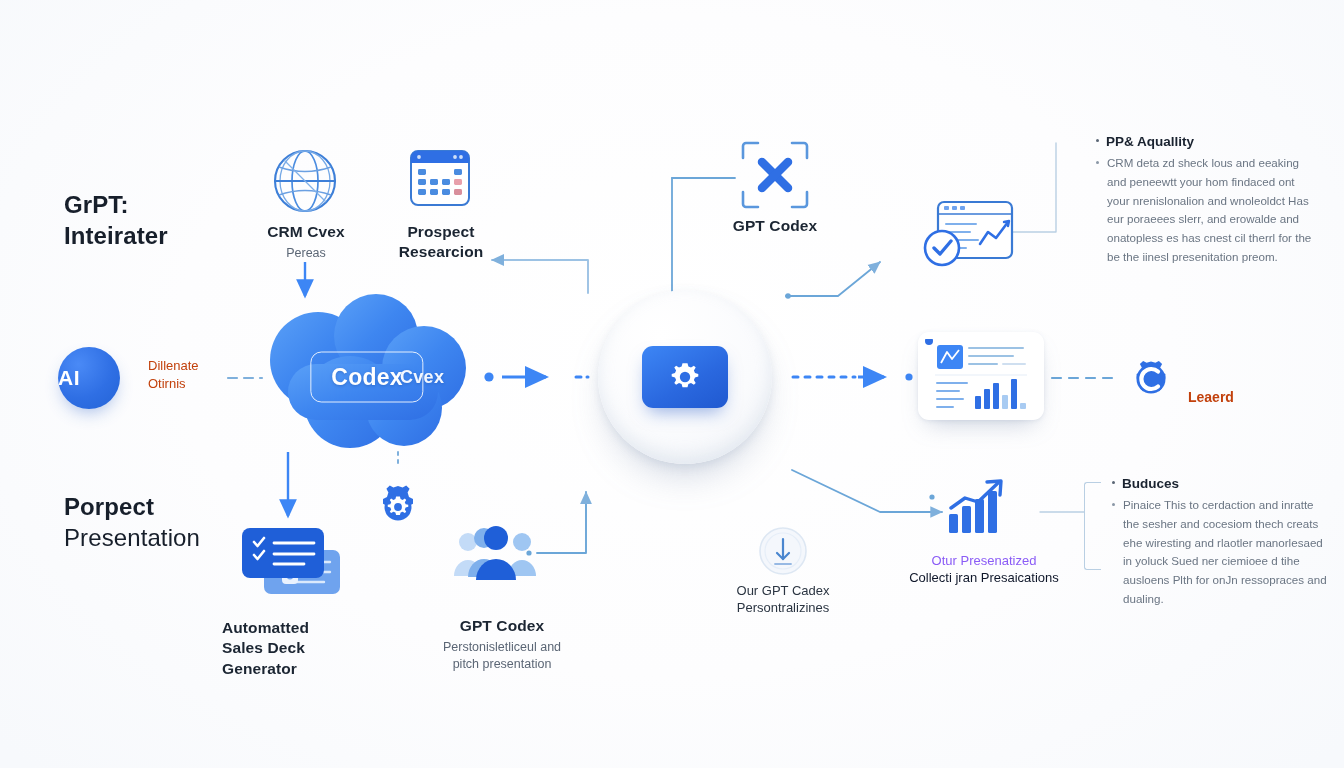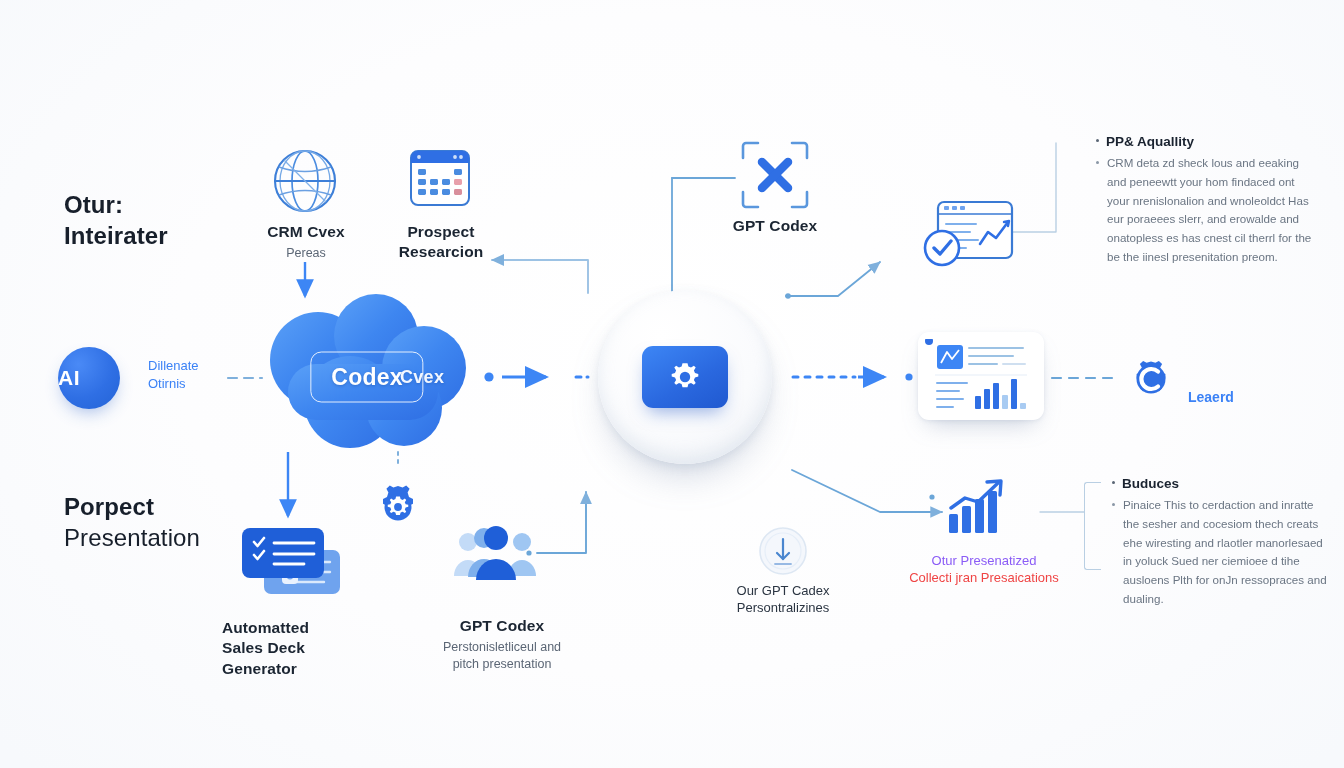--- a/index.html
+++ b/index.html
@@ -23,21 +23,21 @@
   .node-title{
     font-size:15.5px;font-weight:600;color:#1b2532;line-height:1.32;text-align:center;
     letter-spacing:.1px;
   }
   .node-sub{
     font-size:12.5px;font-weight:400;color:#5b6675;line-height:1.34;text-align:center;
     margin-top:3px;
   }
   .node-title.left{text-align:left;}
   .inline-label{
-    font-size:13px;color:#3b82f6;line-height:1.35;font-weight:500;
+    font-size:13px;color:#c2410c;line-height:1.35;font-weight:500;
   }
 
   
   .callout{width:218px;}
   .callout .hd{
     font-size:13.5px;font-weight:700;color:#1a2330;margin-bottom:5px;
     display:flex;gap:7px;align-items:flex-start;
   }
   .callout .bd{
     display:flex;gap:8px;align-items:flex-start;
@@ -177,21 +177,21 @@
 
     <g>
       <path d="M1040,512 L1084,512" fill="none" stroke="#b9cfe3" stroke-width="1.4" stroke-linecap="round"></path>
     </g>
 
     <circle cx="909" cy="377" r="3.6" fill="#3d86f5"></circle>
     <circle cx="932" cy="497" r="2.6" fill="#6ba6d8"></circle>
   </svg>
 
   <div class="n hero-title" style="left:64px;top:190px;">
-    <div>Otur:</div>
+    <div>GrPT:</div>
     <div>Inteirater</div>
   </div>
 
   <div class="n" style="left:58px;top:347px;">
     <div class="ai-circle">
       <span>AI</span>
     </div>
   </div>
 
   <div class="n inline-label" style="left:148px;top:357px;">
@@ -438,21 +438,21 @@
         <rect x="16" y="28" width="9" height="27" rx="1.6"></rect>
         <rect x="29" y="21" width="9" height="34" rx="1.6"></rect>
         <rect x="42" y="13" width="9" height="42" rx="1.6"></rect>
       </g>
       <polyline points="5,30 19,20 32,24 52,5" fill="none" stroke="#2f6fe4" stroke-width="3.4" stroke-linecap="round" stroke-linejoin="round"></polyline>
       <path d="M41,4 L55,3 L54,17" fill="none" stroke="#2f6fe4" stroke-width="3.4" stroke-linecap="round" stroke-linejoin="round"></path>
     </svg>
   </div>
   <div class="n" style="left:888px;top:552px;width:192px;">
     <div class="node-sub" style="font-size:13px;color:#8b5cf6;margin-top:0;">Otur Presenatized</div>
-    <div class="node-sub" style="font-size:13px;color:#ef4444;margin-top:0;text-align:center;">Collecti jran Presaications</div>
+    <div class="node-sub" style="font-size:13px;color:#0f172a;margin-top:0;text-align:center;">Collecti jran Presaications</div>
   </div>
 
   <div class="n" style="left:1128px;top:356px;">
     <svg width="46" height="46" viewBox="0 0 46 46">
       <path fill="#2f6fe4" d="M23,1.5 l4.4,1.3 3.5,-1.9 3.2,3.2 -1.9,3.5 1.3,4.4 3.9,1.9 0,4.6 -3.9,1.9 -1.3,4.4 1.9,3.5 -3.2,3.2 -3.5,-1.9 -4.4,1.3 -4.4,-1.3 -3.5,1.9 -3.2,-3.2 1.9,-3.5 -1.3,-4.4 -3.9,-1.9 0,-4.6 3.9,-1.9 1.3,-4.4 -1.9,-3.5 3.2,-3.2 3.5,1.9 Z" transform="translate(0,4)"></path>
       <circle cx="23" cy="23" r="14.5" fill="#2f6fe4"></circle>
       <path d="M30,15.5 a10,10 0 1 0 0,15" fill="none" stroke="#ffffff" stroke-width="4.2" stroke-linecap="round"></path>
     </svg>
   </div>
   <div class="n inline-label" style="left:1188px;top:388px;font-size:14px;font-weight:bold;">Leaerd</div>

